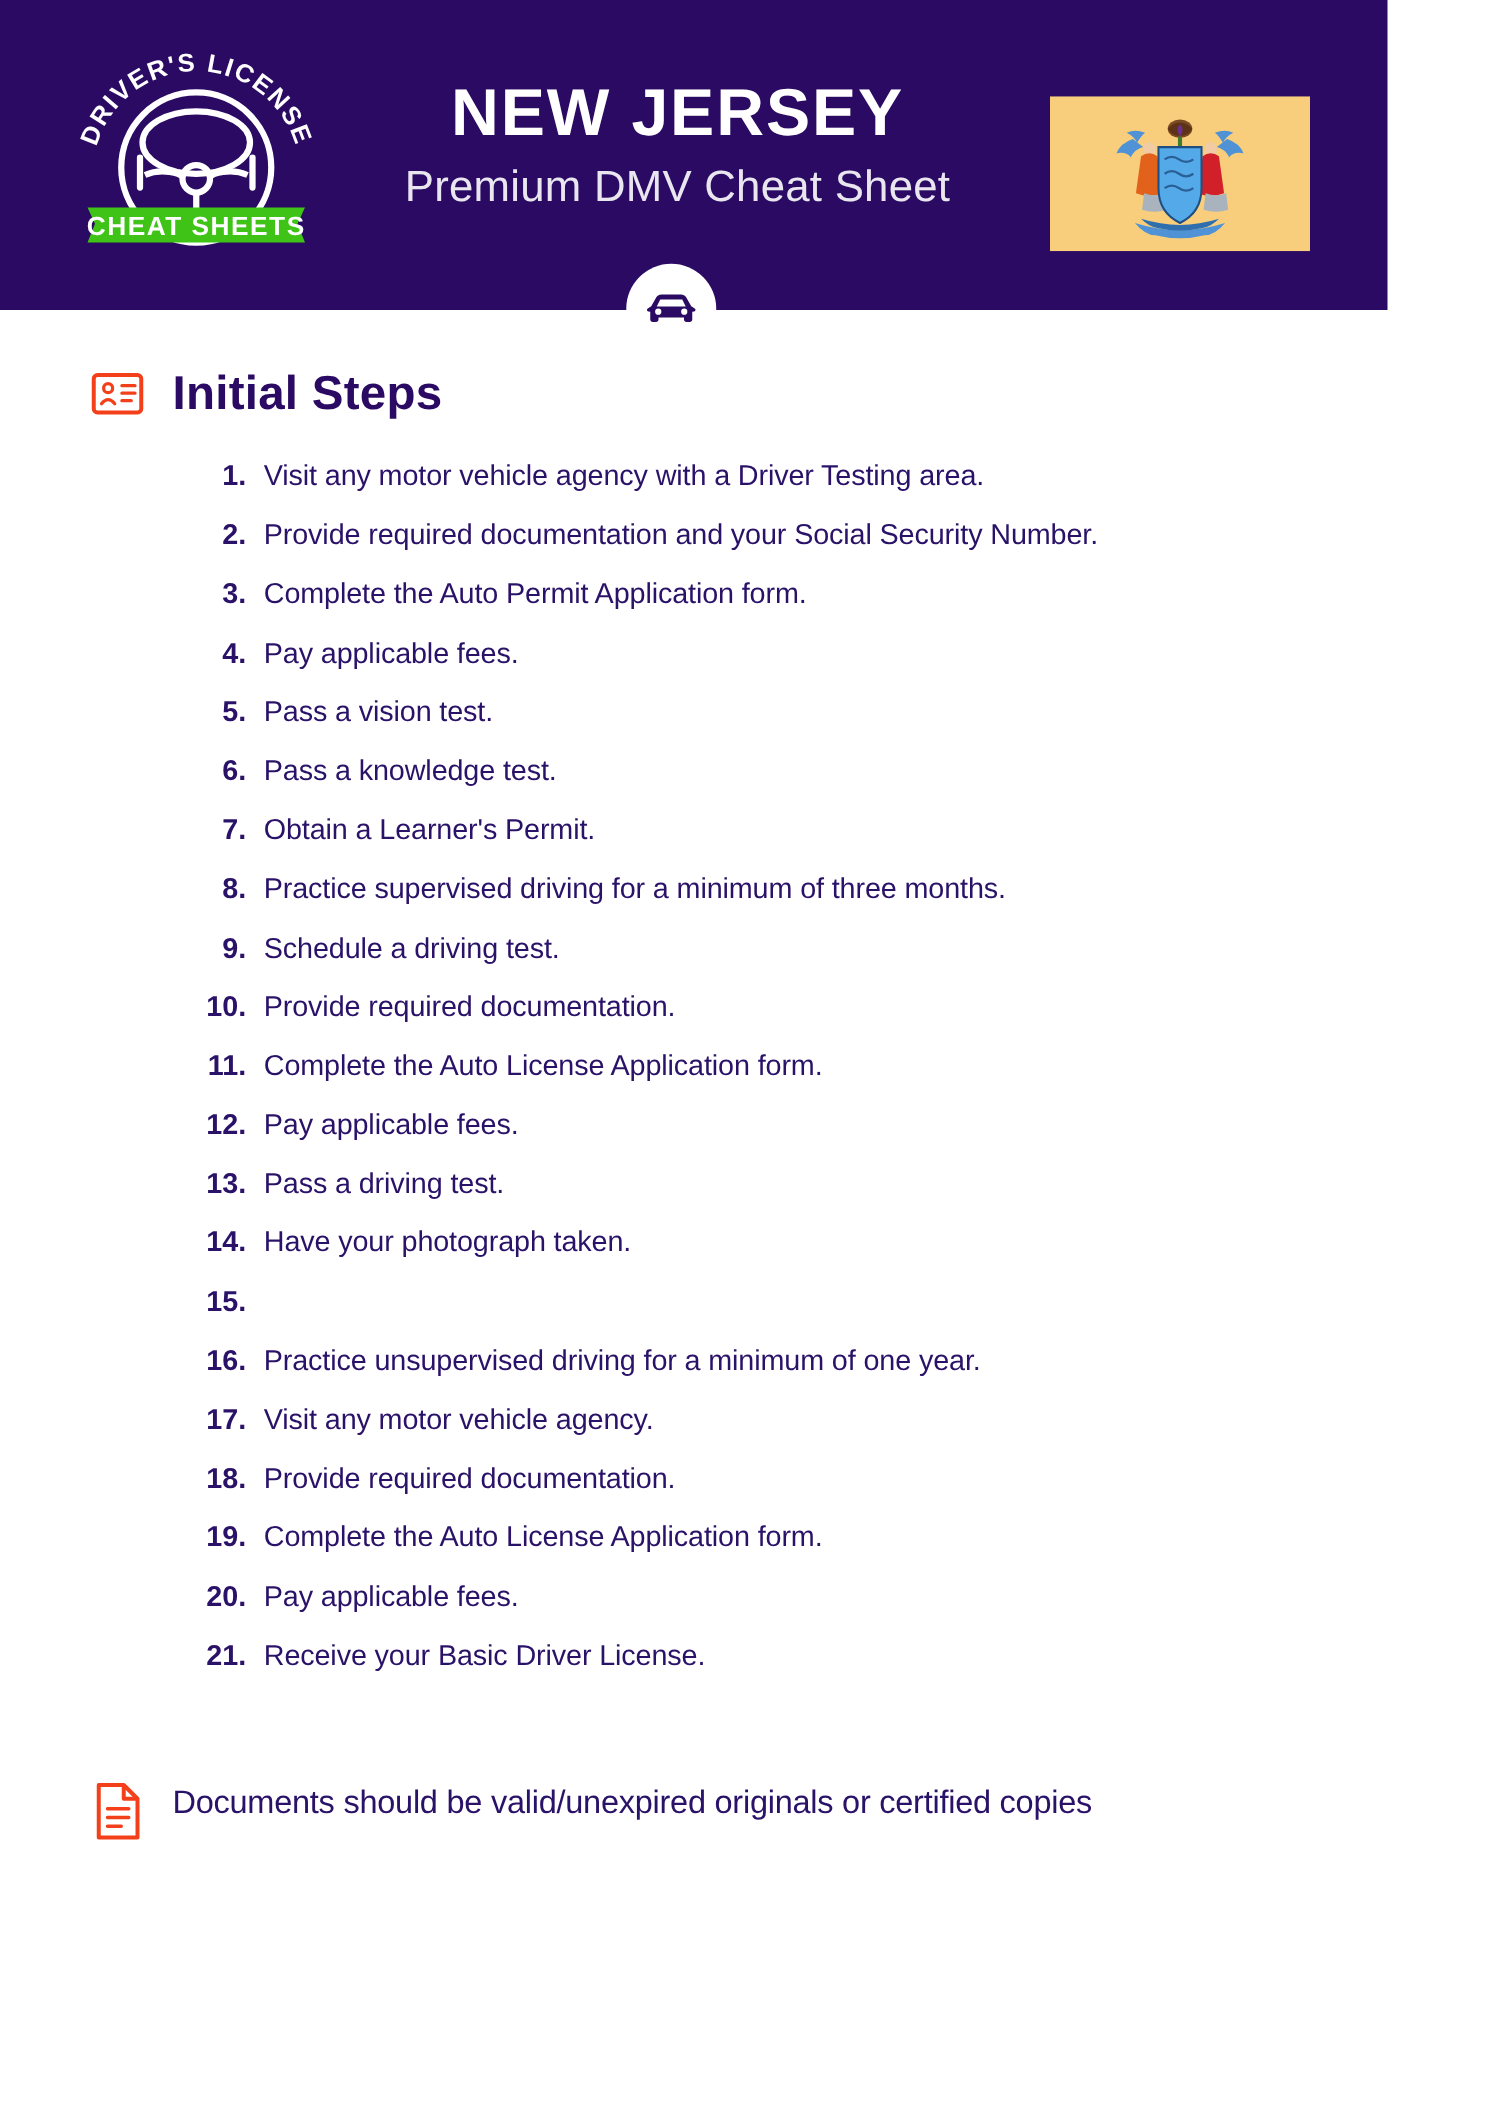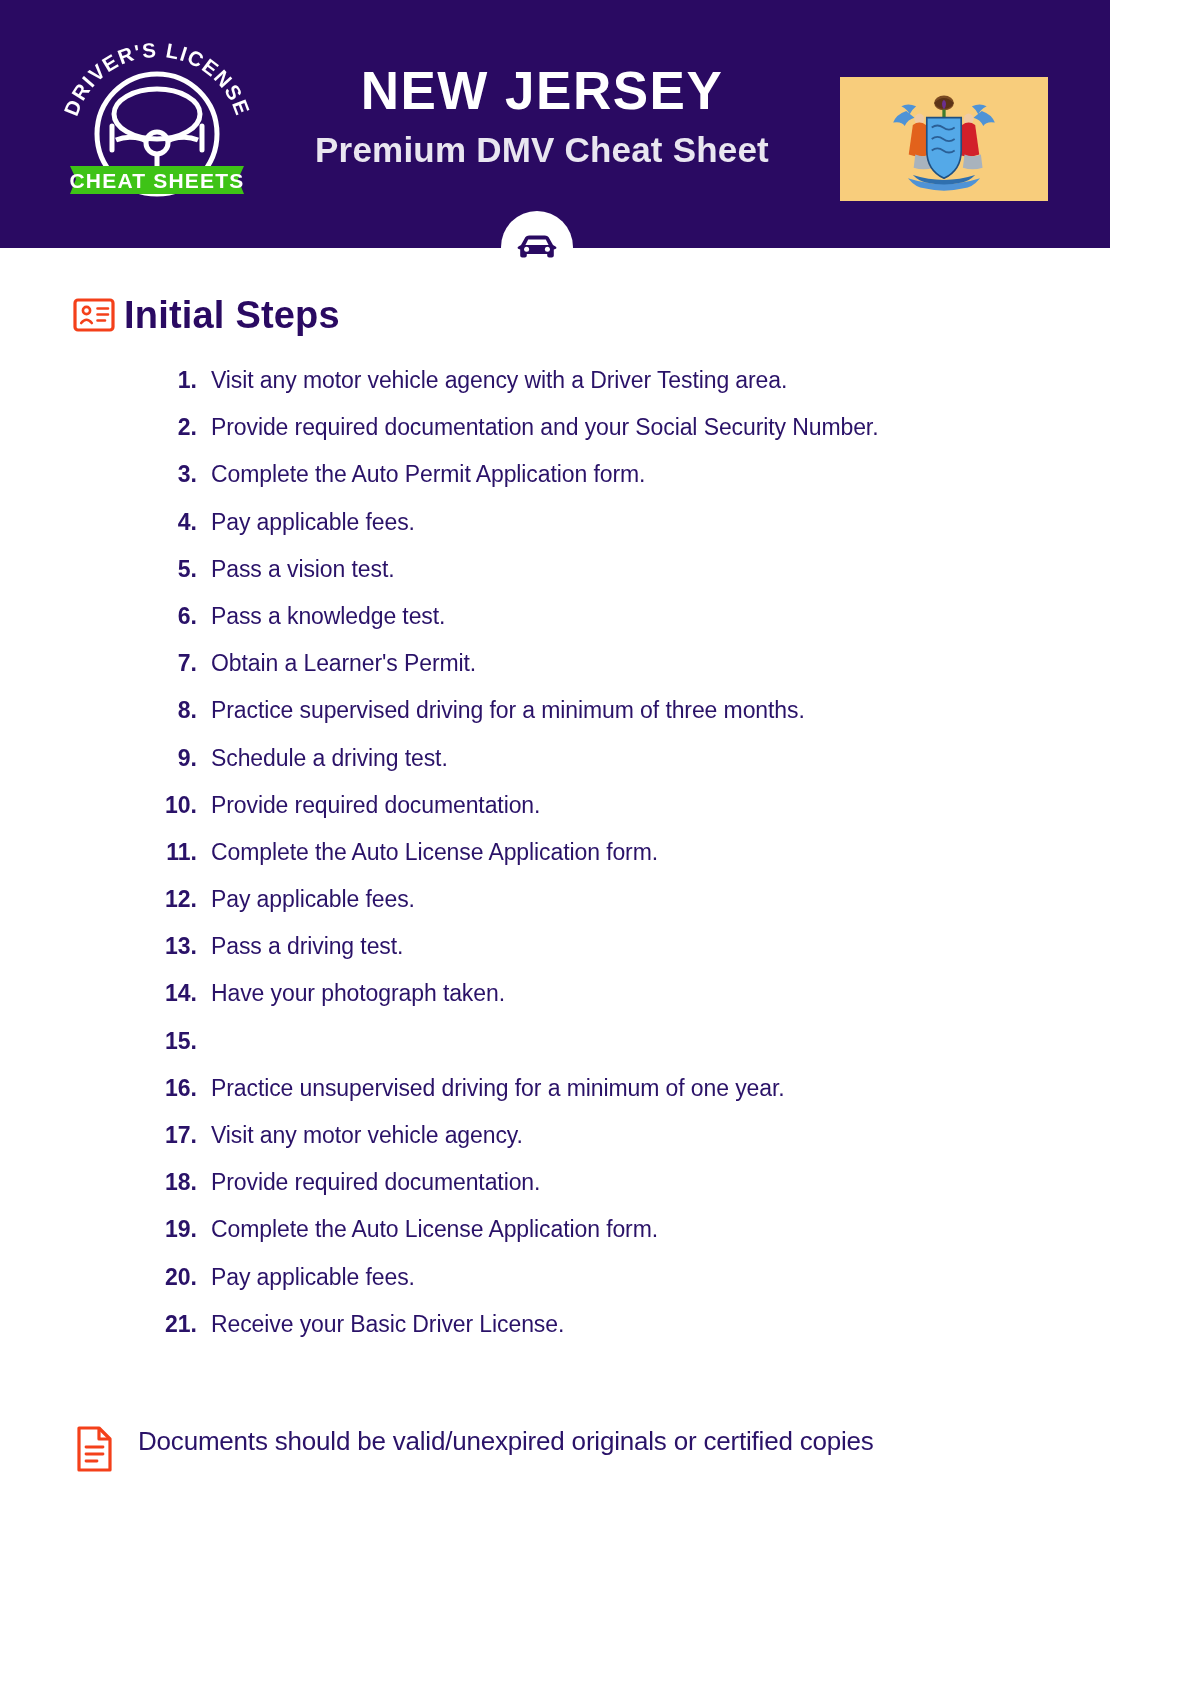--- a/index.html
+++ b/index.html
@@ -58,21 +58,21 @@
     font-weight: bold;
     letter-spacing: 1.5px;
     line-height: 1.08;
     text-align: center;
     white-space: nowrap;
   }
   .sheet-subtitle {
     margin-top: 10px;
     color: #e9e6f0;
     font-size: 35px;
-    font-weight: bold;
+    font-weight: normal;
     text-align: center;
     letter-spacing: 0.2px;
     white-space: nowrap;
   }
 
   
   .flag-wrap {
     position: absolute;
     right: 62px;
     top: 77px;
@@ -98,21 +98,21 @@
 
   
   .content {
     position: relative;
     padding: 0;
   }
 
   .section-head {
     display: flex;
     align-items: center;
-    gap: 8px;
+    gap: 22px;
     padding-left: 72px;
     margin-top: 45px;
   }
   .section-head .sec-icon { flex: 0 0 auto; display: block; }
   .section-title {
     color: #2a0a62;
     font-size: 38px;
     font-weight: bold;
     letter-spacing: 0.2px;
     line-height: 1;

